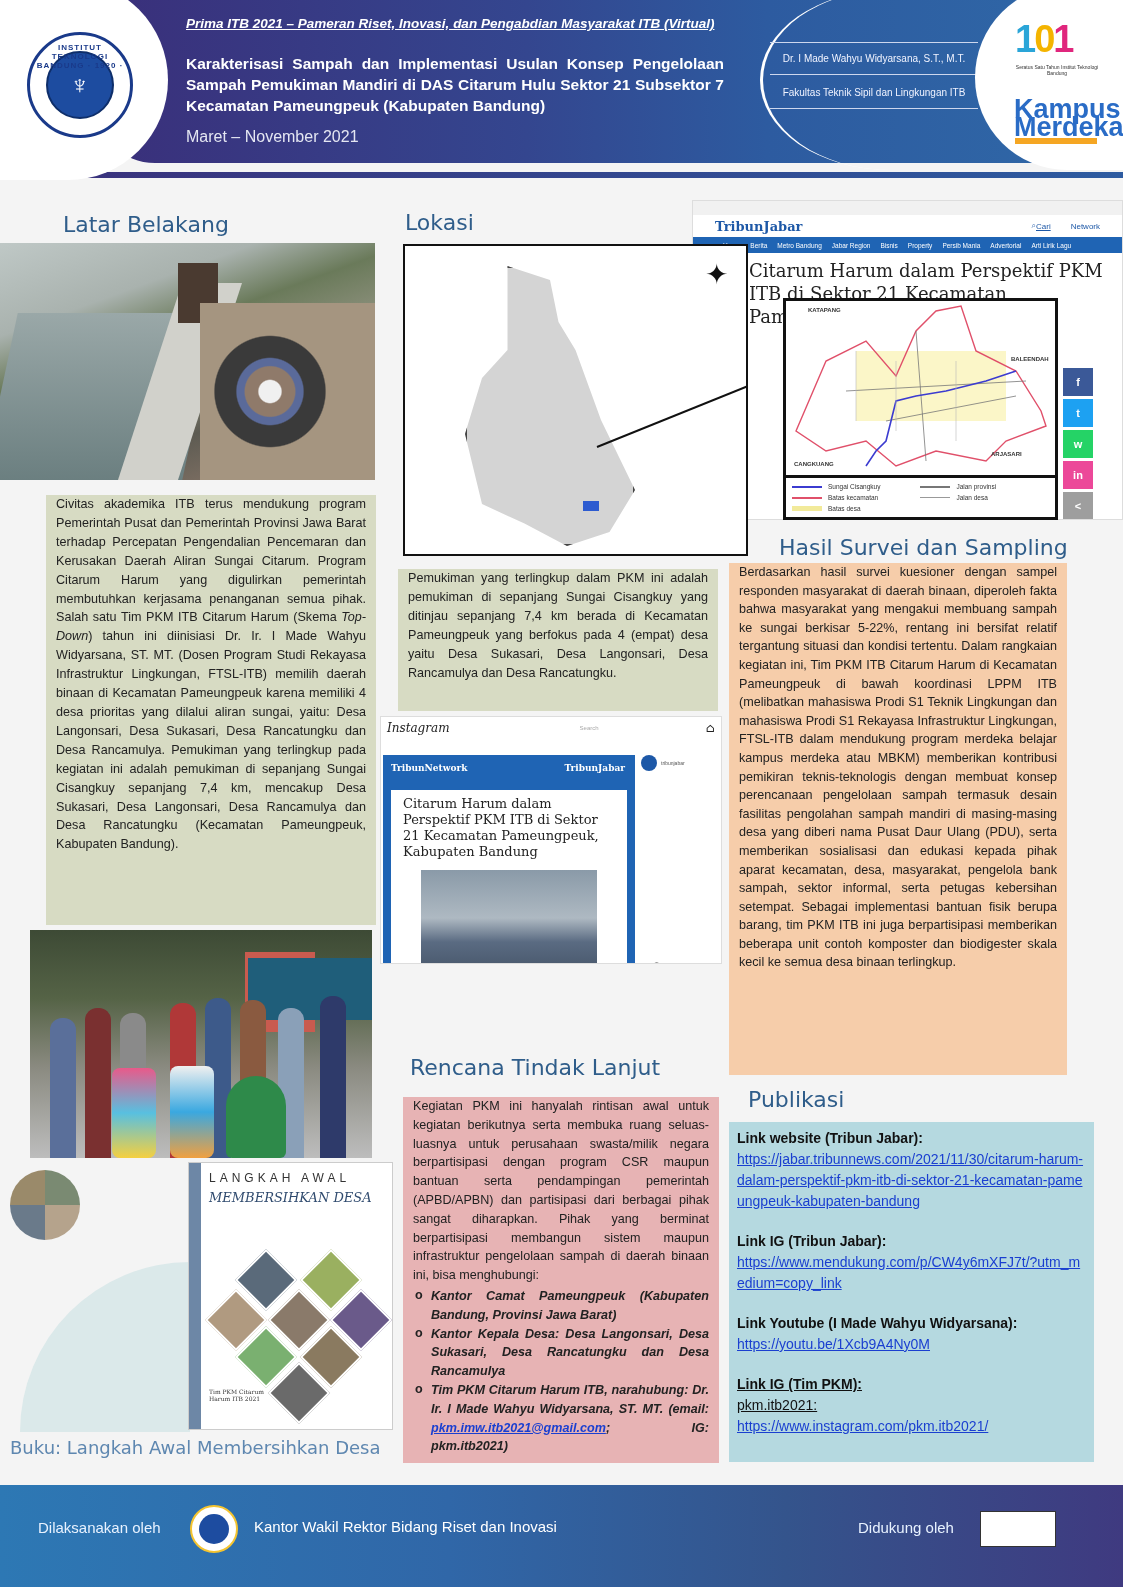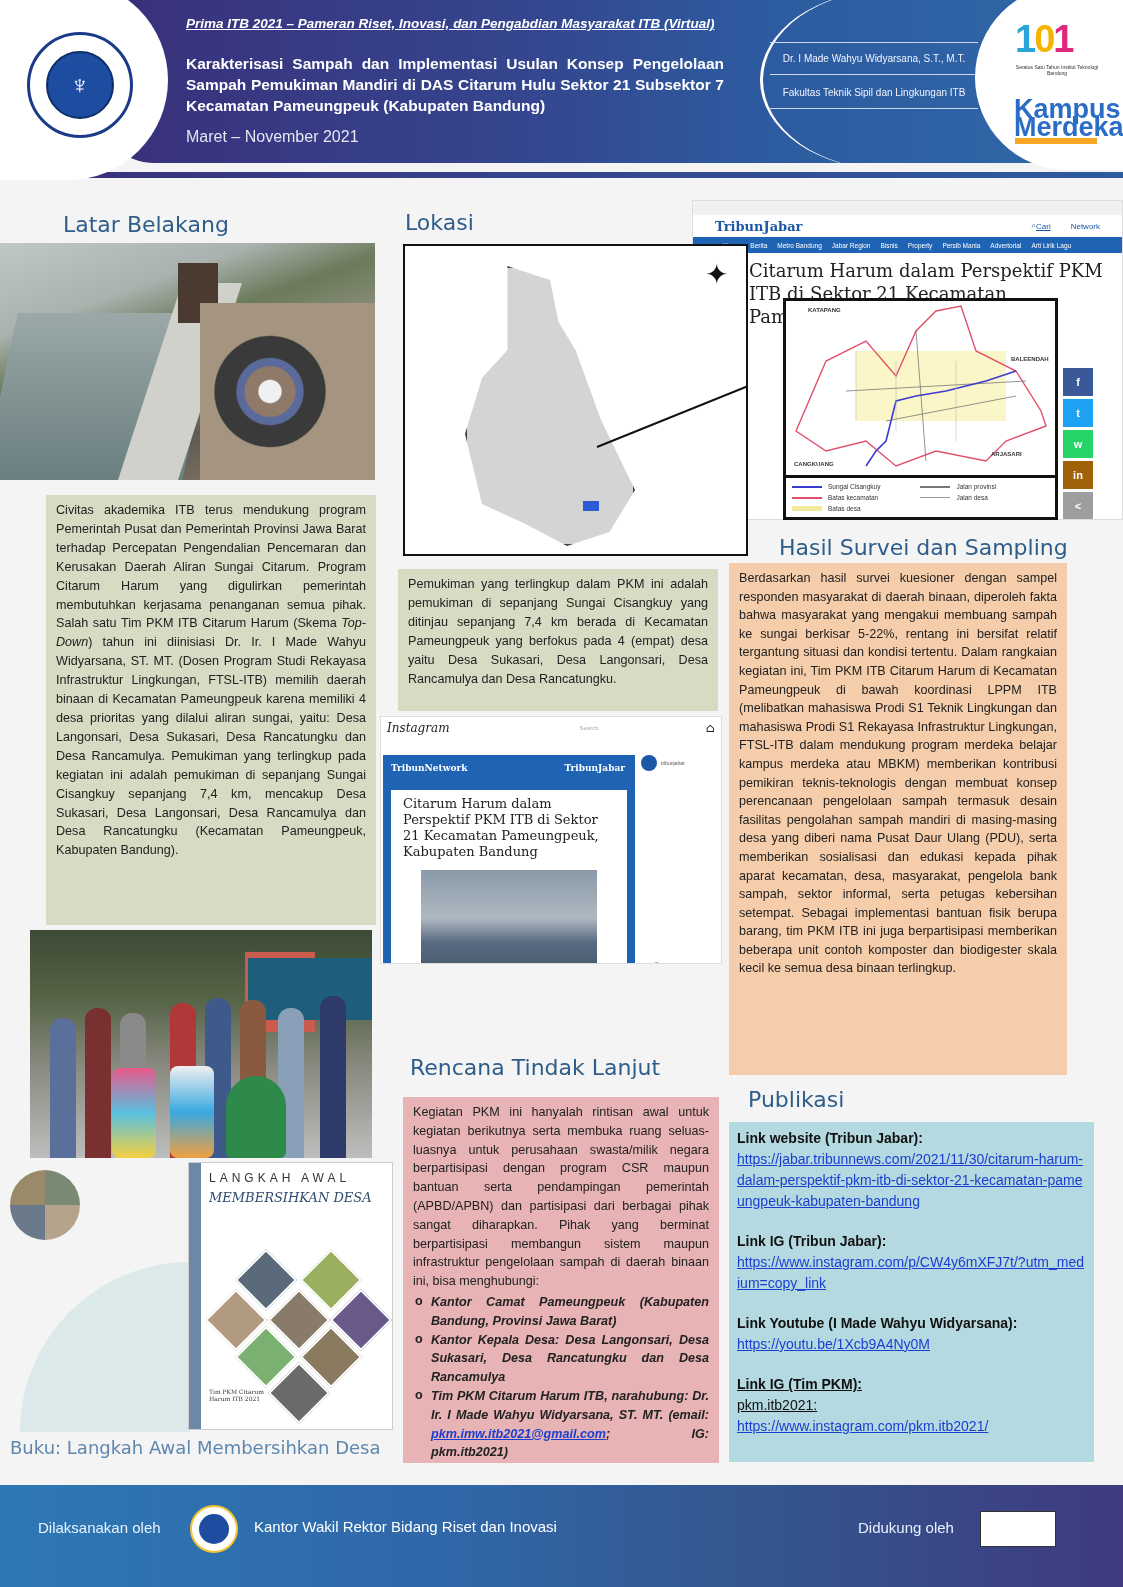--- a/index.html
+++ b/index.html
@@ -24,21 +24,21 @@
   .logo-right-circle { position: absolute; left: 975px; top: -15px; width: 170px; height: 185px; background: #fff; border-radius: 100px 0 0 100px; }
   .logo-101 { position: absolute; left: 1015px; top: 18px; width: 80px; height: 50px; font-size: 38px; font-weight: bold; color: #e0267d; letter-spacing: -2px; }
   .logo-101 .c1 { color:#2aa5d8; } .logo-101 .c2 { color:#f4b400; } .logo-101 .c3 { color:#e0267d; }
   .logo-101-sub { position: absolute; left: 1012px; top: 64px; width: 90px; font-size: 5px; color: #333; text-align:center; }
   .kampus { position: absolute; left: 1014px; top: 100px; font-size: 27px; font-weight: bold; color: #2a6cc6; line-height: 18px; }
   .kampus-bar { position: absolute; left: 1015px; top: 138px; width: 82px; height: 6px; background: #f5a623; }
 
   
   .sec-title { position: absolute; font-size: 22px; color: #2f5d8a; font-family: "DejaVu Sans", sans-serif; font-weight: normal; }
 
-  .textbox { position: absolute; font-size: 12.6px; line-height: 18.9px; text-align: justify; color: #222; padding: 6px 10px; }
+  .textbox { position: absolute; font-size: 12.6px; line-height: 18.9px; text-align: justify; color: #222; padding: 0 10px; }
   .box-green { background: #d7dbc3; }
   .box-orange { background: #f6cdaa; }
   .box-pink { background: #e7b3b4; }
   .box-blue { background: #b5d9e0; }
 
   .photo { position: absolute; overflow: hidden; }
   .photo-trash { left: 0; top: 243px; width: 375px; height: 237px;
     background: linear-gradient(160deg, #bfc8c6 0%, #a9b2ae 25%, #6a7a5a 40%, #8b8f7b 55%, #5d5b52 70%, #7c6e62 85%, #dcdcdc 100%); }
   .photo-trash .canal { position:absolute; left:0; top:70px; width:200px; height:167px; background: linear-gradient(180deg,#9aa8a8,#6b7f80); transform: skewX(-12deg); }
   .photo-trash .wall { position:absolute; left:150px; top:40px; width:60px; height:197px; background:#d1d1cb; transform: skewX(-18deg); }
@@ -110,20 +110,21 @@
 </head>
 <body>
 
 <div class="page">
 
   <div class="header">
     <div class="header-band"></div>
     <div class="header-bottom-line"></div>
     <div class="logo-left-circle"></div>
     <div class="itb-logo">
+      <div class="itb-logo-ring">INSTITUT TEKNOLOGI BANDUNG · 1920 ·</div>
       <div class="itb-logo-inner">♆</div>
     </div>
     <div class="hdr-event">Prima ITB 2021 – Pameran Riset, Inovasi, dan Pengabdian Masyarakat ITB (Virtual)</div>
     <div class="hdr-title">Karakterisasi Sampah dan Implementasi Usulan Konsep Pengelolaan Sampah Pemukiman Mandiri di DAS Citarum Hulu Sektor 21 Subsektor 7 Kecamatan Pameungpeuk (Kabupaten Bandung)</div>
     <div class="hdr-date">Maret – November 2021</div>
     <div class="hdr-mid-circle"></div>
     <div class="hdr-author">Dr. I Made Wahyu Widyarsana, S.T., M.T.</div>
     <div class="hdr-faculty">Fakultas Teknik Sipil dan Lingkungan ITB</div>
     <div class="logo-right-circle"></div>
     <div class="logo-101"><span class="c1">1</span><span class="c2">0</span><span class="c3">1</span></div>
@@ -195,21 +196,21 @@
       <span>Property</span>
       <span>Persib Mania</span>
       <span>Advertorial</span>
       <span>Arti Lirik Lagu</span>
     </div>
     <div class="tribun-headline">Citarum Harum dalam Perspektif PKM ITB di Sektor 21 Kecamatan Pameungpeuk</div>
     <div class="social-stack">
       <div style="background:#3b5998">f</div>
       <div style="background:#1da1f2">t</div>
       <div style="background:#25d366">w</div>
-      <div style="background:#a16207">in</div>
+      <div style="background:#ec4899">in</div>
       <div style="background:#9e9e9e">&lt;</div>
     </div>
   </div>
 
   <div class="map-main">
     <div class="map-region"></div>
     <div class="map-marker"></div>
     <div class="map-line"></div>
     <div class="compass">✦</div>
   </div>
@@ -300,21 +301,21 @@
 
   <div class="sec-title" style="left:779px; top:535px;">Hasil Survei dan Sampling</div>
   <div class="textbox box-orange" style="left:729px; top:563px; width:338px; height:512px; line-height:18.6px;">Berdasarkan hasil survei kuesioner dengan sampel responden masyarakat di daerah binaan, diperoleh fakta bahwa masyarakat yang mengakui membuang sampah ke sungai berkisar 5-22%, rentang ini bersifat relatif tergantung situasi dan kondisi tertentu. Dalam rangkaian kegiatan ini, Tim PKM ITB Citarum Harum di Kecamatan Pameungpeuk di bawah koordinasi LPPM ITB (melibatkan mahasiswa Prodi S1 Teknik Lingkungan dan mahasiswa Prodi S1 Rekayasa Infrastruktur Lingkungan, FTSL-ITB dalam mendukung program merdeka belajar kampus merdeka atau MBKM) memberikan kontribusi pemikiran teknis-teknologis dengan membuat konsep perencanaan pengelolaan sampah termasuk desain fasilitas pengolahan sampah mandiri di masing-masing desa yang diberi nama Pusat Daur Ulang (PDU), serta memberikan sosialisasi dan edukasi kepada pihak aparat kecamatan, desa, masyarakat, pengelola bank sampah, sektor informal, serta petugas kebersihan setempat. Sebagai implementasi bantuan fisik berupa barang, tim PKM ITB ini juga berpartisipasi memberikan beberapa unit contoh komposter dan biodigester skala kecil ke semua desa binaan terlingkup.</div>
 
   <div class="sec-title" style="left:737px; top:1087px;margin-left:11px;">Publikasi</div>
   <div class="textbox box-blue" style="left:729px; top:1122px; width:365px; height:340px; font-size:14px; line-height:21px; text-align:left; padding:6px 8px; word-break: break-all;">
     <div class="pub-label">Link website (Tribun Jabar):</div>
     <a class="link">https://jabar.tribunnews.com/2021/11/30/citarum-harum-dalam-perspektif-pkm-itb-di-sektor-21-kecamatan-pameungpeuk-kabupaten-bandung</a>
     <div style="height:19px"></div>
     <div class="pub-label">Link IG (Tribun Jabar):</div>
-    <a class="link">https://www.instagram.com/p/CW4y6mXFJ7t/?utm_medium=copy_link</a>
+    <a class="link">https://www.mendukung.com/p/CW4y6mXFJ7t/?utm_medium=copy_link</a>
     <div style="height:19px"></div>
     <div class="pub-label">Link Youtube (I Made Wahyu Widyarsana):</div>
     <a class="link">https://youtu.be/1Xcb9A4Ny0M</a>
     <div style="height:19px"></div>
     <div class="pub-label" style="text-decoration:underline;">Link IG (Tim PKM):</div>
     <div style="text-decoration:underline;color:#111;">pkm.itb2021:</div>
     <a class="link">https://www.instagram.com/pkm.itb2021/</a>
   </div>
 
   <div class="footer">

